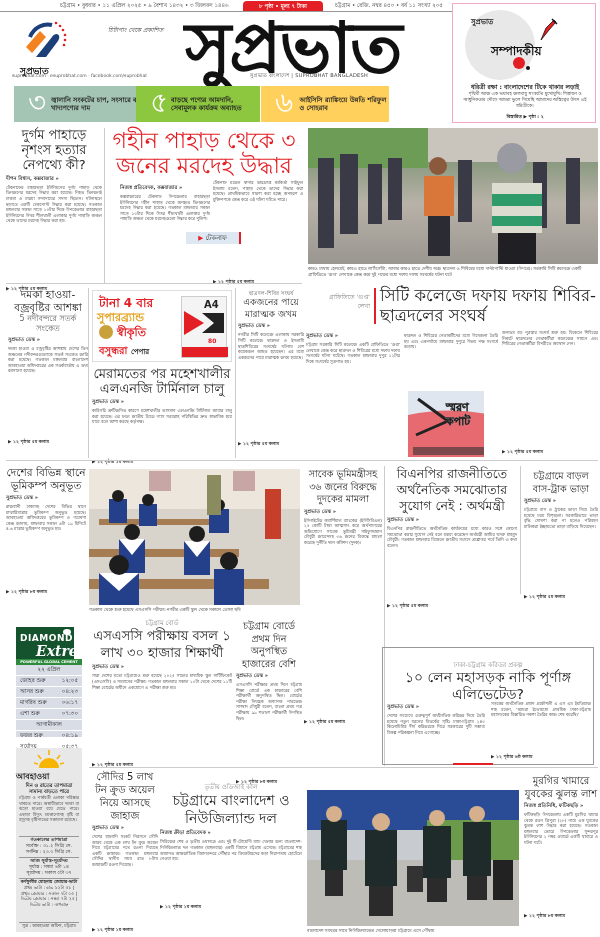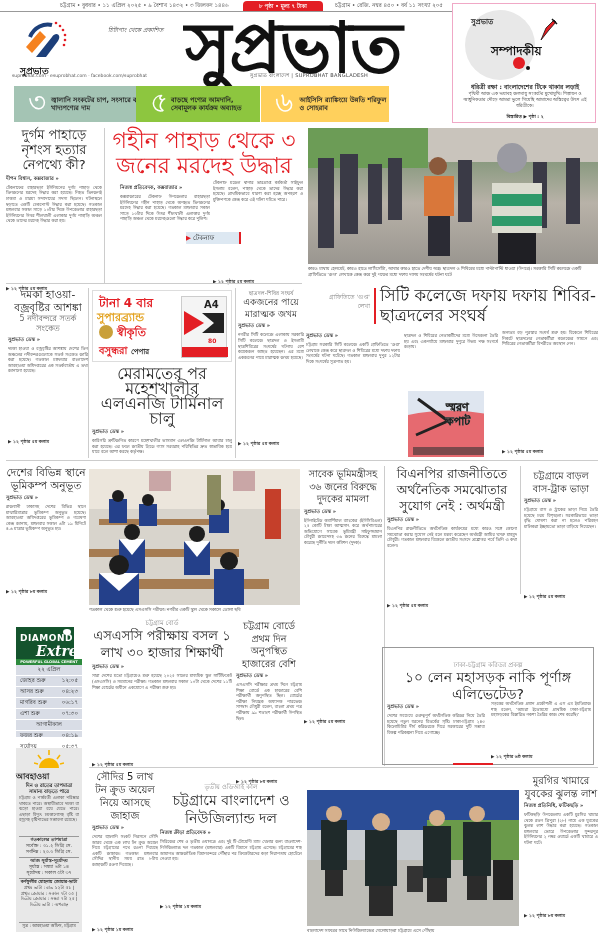--- a/index.html
+++ b/index.html
@@ -110,21 +110,21 @@
   <div class="hl" style="font-size:22px;color:#e31e24;line-height:25px">গহীন পাহাড় থেকে ৩ জনের মরদেহ উদ্ধার</div>
 </div>
 <div class="abs" style="left:120px;top:182px;width:90px">
   <div class="byline">নিজস্ব প্রতিবেদক, কক্সবাজার »</div>
   <div class="tiny" style="height:88px;overflow:hidden">কক্সবাজারের টেকনাফ উপজেলার বাহারছড়া ইউনিয়নের গহীন পাহাড় থেকে অপহৃত তিনজনের মরদেহ উদ্ধার করা হয়েছে। গতকাল মঙ্গলবার সকাল সাড়ে ১০টার দিকে উত্তর শীলখালী এলাকার দুর্গম পাহাড়ি অঞ্চল থেকে মরদেহগুলো উদ্ধার করে পুলিশ।</div>
 </div>
 <div class="abs" style="left:213px;top:180px;width:90px">
   <div class="tiny" style="height:98px;overflow:hidden">টেকনাফ মডেল থানার ভারপ্রাপ্ত কর্মকর্তা সাইফুল ইসলাম বলেন, পাহাড় থেকে তাদের উদ্ধার করা হয়েছে। প্রাথমিকভাবে ধারণা করা হচ্ছে অপহরণ ও মুক্তিপণকে কেন্দ্র করে এই ঘটনা ঘটতে পারে।</div>
   <div class="cont">১২ পৃষ্ঠার ৫ম কলাম</div>
 </div>
-<div class="abs" style="left:186px;top:232px;width:55px;height:12px;background:#dde8f2;border-right:2px solid #e31e24;font-size:6.5px;line-height:12px;">
+<div class="abs" style="left:186px;top:232px;width:55px;height:12px;background:#dde8f2;border-right:2px solid #e31e24;font-size:6.5px;line-height:12px;text-align:center">
   <span style="color:#e31e24">▶ </span><span>টেকনাফ</span>
 </div>
 
 <div class="photo" style="left:308px;top:128px;width:290px;height:136px;background:linear-gradient(180deg,#7fa86a 0%,#8a9a80 25%,#b8b2a8 55%,#9a9690 100%)">
   <svg width="290" height="136" viewBox="0 0 290 136">
     <rect x="0" y="0" width="120" height="40" fill="#6c9c56"></rect>
     <rect x="120" y="0" width="170" height="34" fill="#c9c4bc"></rect>
     <g fill="#3a3a46">
         <rect x="10" y="30" width="16" height="90"></rect>
         <rect x="32" y="26" width="18" height="80"></rect>
@@ -167,21 +167,21 @@
     <svg style="position:absolute;left:2px;top:14px" width="40" height="24" viewBox="0 0 40 24">
         <path d="M0 0 L20 12 L0 24 Z" fill="#e31e24"></path>
         <path d="M18 2 L40 2 L40 22 L18 22 L30 12 Z" fill="#222"></path>
       </svg>
     <div style="position:absolute;left:26px;top:40px;font-size:6px;font-weight:bold;color:#e31e24">80</div>
     <div style="position:absolute;left:0;bottom:0;width:46px;height:10px;background:#e31e24"></div>
   </div>
 </div>
 
 <div class="abs" style="left:92px;top:366px;width:140px">
-  <div class="hl" style="font-size:16px;line-height:15px">মেরামতের পর মহেশখালীর এলএনজি টার্মিনাল চালু</div>
+  <div class="hl" style="font-size:13px;line-height:15px">মেরামতের পর মহেশখালীর এলএনজি টার্মিনাল চালু</div>
   <div class="byline">সুপ্রভাত ডেস্ক »</div>
   <div class="tiny" style="height:50px;overflow:hidden">কারিগরি ত্রুটিজনিত কারণে মহেশখালীর ভাসমান এলএনজি টার্মিনাল আবার চালু করা হয়েছে। এর ফলে জাতীয় গ্রিডে গ্যাস সরবরাহ পরিস্থিতির দ্রুত স্বাভাবিক হয়ে যাবে বলে আশা করছে কর্তৃপক্ষ।</div>
   <div class="cont">১২ পৃষ্ঠার ১ম কলাম</div>
 </div>
 <div class="divv" style="left:235px;top:288px;height:170px"></div>
 
 <div class="abs" style="left:238px;top:290px;width:66px">
   <div class="hl" style="font-size:5.5px;color:#666">ছাত্রদল-শিবির সংঘর্ষ</div>
   <div class="hl" style="font-size:9px;line-height:12px">একজনের পায়ে মারাত্মক জখম</div>
   <div class="byline">সুপ্রভাত ডেস্ক »</div>

